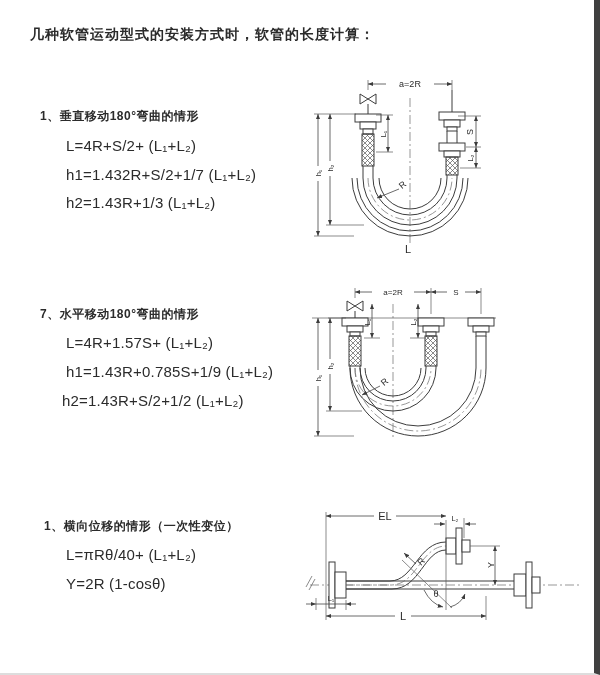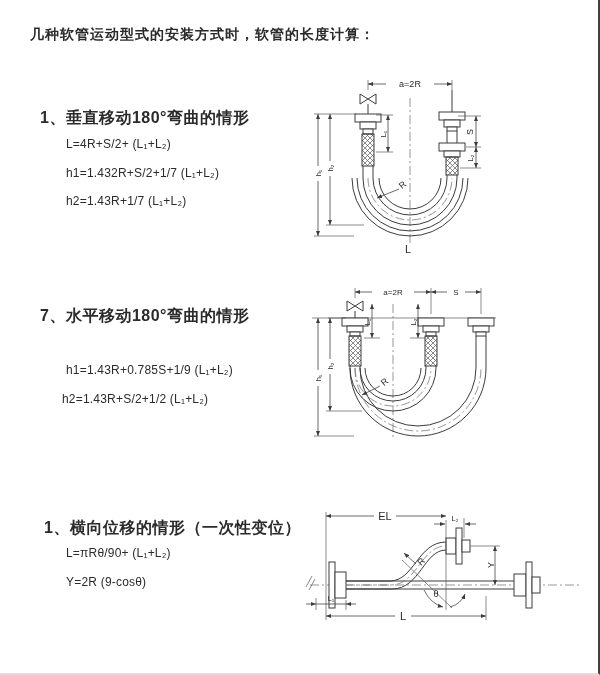--- a/index.html
+++ b/index.html
@@ -1,22 +1,22 @@
 <!DOCTYPE html>
 <html><head>
 <meta charset="utf-8">
 <style>
   html,body{margin:0;padding:0;}
   body{width:600px;height:675px;background:#fff;position:relative;overflow:hidden;
        font-family:"Liberation Sans","DejaVu Sans",sans-serif;color:#2b2b2b;}
-  .page{position:absolute;inset:0;border-right:2px solid #404040;border-bottom:2px solid #ddd;}
+  .page{position:absolute;inset:0;border-right:6px solid #404040;border-bottom:2px solid #ddd;}
   .abs{position:absolute;white-space:nowrap;}
   .title{font-size:14px;font-weight:bold;letter-spacing:1px;}
-  .sec-head{font-size:16px;font-weight:bold;letter-spacing:0.5px;}
-  .formula{font-size:12px;letter-spacing:0.2px;}
+  .sec-head{font-size:12px;font-weight:bold;letter-spacing:0.5px;}
+  .formula{font-size:15px;letter-spacing:0.2px;}
   svg{position:absolute;overflow:visible;}
   svg text{font-family:"Liberation Sans","DejaVu Sans",sans-serif;fill:#2b2b2b;}
   .ln{stroke:#3c3c3c;fill:none;stroke-width:1;}
   .tn{stroke:#5a5a5a;fill:none;stroke-width:0.7;}
   .dim{stroke:#454545;fill:none;stroke-width:0.8;}
   .cl{stroke:#6a6a6a;fill:none;stroke-width:0.7;stroke-dasharray:9 3 2 3;}
   .fit{fill:#fff;stroke:#3c3c3c;stroke-width:1;}
   .br{fill:url(#hp);stroke:#3c3c3c;stroke-width:1;}
   .lbl{font-size:9px;}
   .sm{font-size:7.5px;}
@@ -25,21 +25,21 @@
 </head>
 <body>
 
 <div class="page">
 
   <div class="abs title" style="left:30px;top:26px">几种软管运动型式的安装方式时，软管的长度计算：</div>
 
   <div class="abs sec-head" style="left:40px;top:108px">1、垂直移动180°弯曲的情形</div>
   <div class="abs formula" style="left:66px;top:137px">L=4R+S/2+ (L₁+L₂)</div>
   <div class="abs formula" style="left:66px;top:166px">h1=1.432R+S/2+1/7 (L₁+L₂)</div>
-  <div class="abs formula" style="left:66px;top:194px">h2=1.43R+1/7 (L₁+L₂)</div>
+  <div class="abs formula" style="left:66px;top:194px">h2=1.43R+1/3 (L₁+L₂)</div>
 
   <svg style="left:300px;top:68px" width="290" height="195" viewBox="0 0 290 195">
     <defs>
       <marker id="ar" viewBox="0 0 10 10" refX="10" refY="5" markerWidth="6.5" markerHeight="6.5" orient="auto-start-reverse">
           <path d="M0,1L10,5L0,9z" fill="#3c3c3c"></path>
         </marker>
       <pattern id="hp" width="5" height="5" patternUnits="userSpaceOnUse">
         <path d="M0,5L5,0M0,0L5,5" stroke="#5a5a5a" stroke-width="0.7" fill="none"></path>
       </pattern>
     </defs>
@@ -129,20 +129,21 @@
     </g>
 
     <g>
       <line class="dim" x1="99" y1="121" x2="77" y2="130" marker-end="url(#ar)"></line>
       <text class="lbl" x="100" y="122" transform="rotate(-40 100 119)">R</text>
     </g>
     <text class="big" x="108" y="185" text-anchor="middle">L</text>
   </svg>
 
   <div class="abs sec-head" style="left:40px;top:306px">7、水平移动180°弯曲的情形</div>
+  <div class="abs formula" style="left:66px;top:334px">L=4R+1.57S+ (L₁+L₂)</div>
   <div class="abs formula" style="left:66px;top:363px">h1=1.43R+0.785S+1/9 (L₁+L₂)</div>
   <div class="abs formula" style="left:62px;top:392px">h2=1.43R+S/2+1/2 (L₁+L₂)</div>
 
   <svg style="left:298px;top:278px" width="297" height="195" viewBox="0 0 297 195">
     <g>
       <line class="cl" x1="95" y1="26" x2="95" y2="162"></line>
     </g>
     <line class="tn" x1="30" y1="40" x2="198" y2="40"></line>
 
     <g>
@@ -226,22 +227,22 @@
       <line class="tn" x1="28" y1="133" x2="64" y2="133"></line>
     </g>
 
     <g>
       <line class="dim" x1="82" y1="108" x2="64" y2="117" marker-end="url(#ar)"></line>
       <text class="lbl" x="84" y="109" transform="rotate(-40 84 106)">R</text>
     </g>
   </svg>
 
   <div class="abs sec-head" style="left:44px;top:518px">1、横向位移的情形（一次性变位）</div>
-  <div class="abs formula" style="left:66px;top:546px">L=πRθ/90+ (L₁+L₂)</div>
-  <div class="abs formula" style="left:66px;top:575px">Y=2R (9-cosθ)</div>
+  <div class="abs formula" style="left:66px;top:546px">L=πRθ/40+ (L₁+L₂)</div>
+  <div class="abs formula" style="left:66px;top:575px">Y=2R (1-cosθ)</div>
 
   <svg style="left:298px;top:498px" width="297" height="155" viewBox="0 0 297 155">
     <g>
       <line class="cl" x1="12" y1="87" x2="284" y2="87"></line>
       <path class="tn" d="M11,92 L17,81 M8,89 L14,78"></path>
     </g>
 
     <g>
       <rect class="fit" x="31" y="64" width="6" height="46"></rect>
       <rect class="fit" x="37" y="74" width="11" height="26"></rect>

